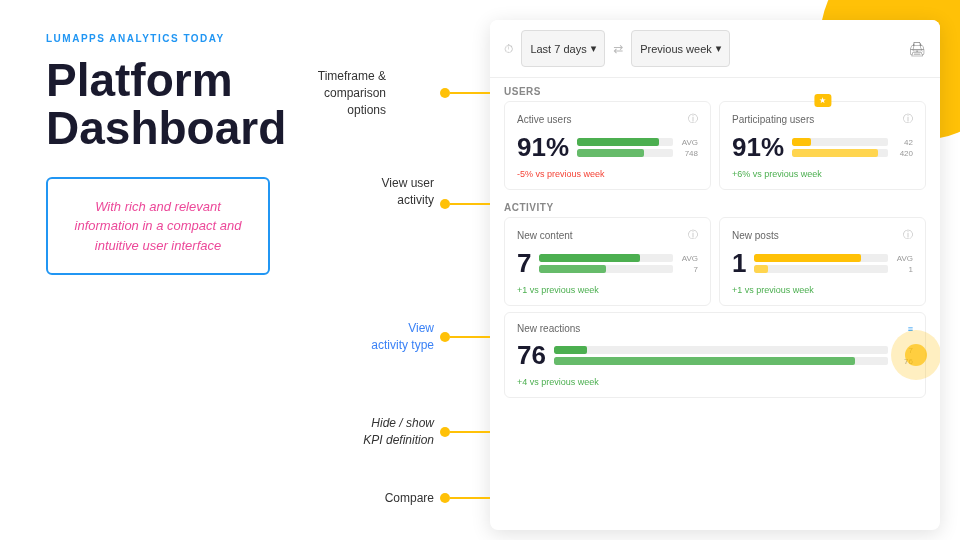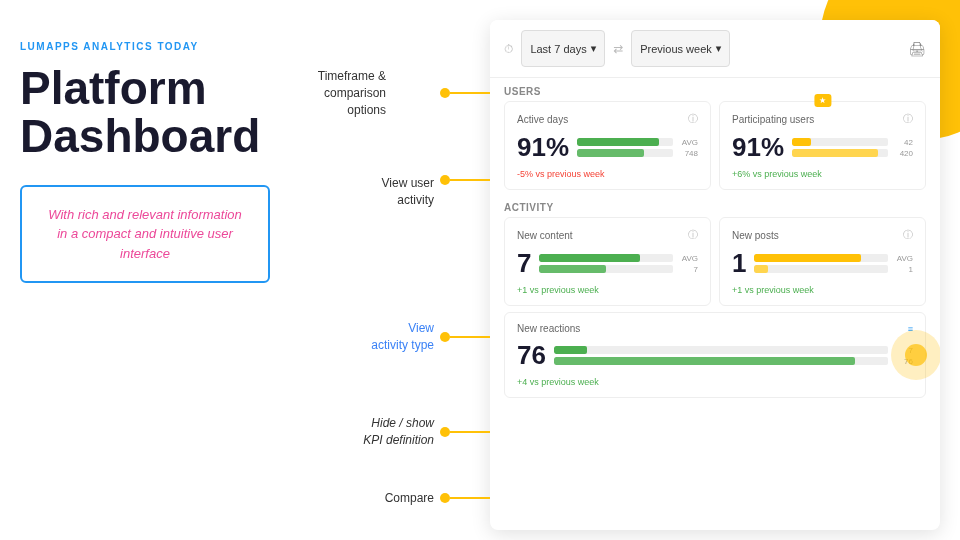--- a/index.html
+++ b/index.html
@@ -21,24 +21,24 @@
       height: 200px;
       background: #FFC107;
       border-radius: 50%;
       z-index: 0;
     }
 
     
     .left-panel {
       position: absolute;
       left: 0;
-      top: 11px;
+      top: 3px;
       width: 300px;
       height: 464px;
-      padding: 30px 30px 20px 20px;
+      padding: 30px 30px 20px 46px;
       z-index: 1;
     }
 
     .brand-label {
       font-size: 10px;
       font-weight: 600;
       letter-spacing: 1.5px;
       color: #2196F3;
       text-transform: uppercase;
       margin-bottom: 12px;
@@ -236,21 +236,21 @@
 <div style="position:absolute;left:300px;top:0;width:190px;height:540px;z-index:2;">
 
   <div style="position:absolute;top:68px;right:0;display:flex;align-items:center;gap:48px;">
     <span style="font-size:12px;color:#333;text-align:right;line-height:1.4;">Timeframe &amp;<br>comparison<br>options</span>
     <div style="display:flex;align-items:center;margin-left:6px;">
       <div style="width:10px;height:10px;background:#FFC107;border-radius:50%;"></div>
       <div style="width:40px;height:2px;background:#FFC107;"></div>
     </div>
   </div>
 
-  <div style="position:absolute;top:175px;right:0;display:flex;align-items:flex-start;">
+  <div style="position:absolute;top:175px;right:0;display:flex;align-items:flex-end;">
     <span style="font-size:12px;color:#333;text-align:right;line-height:1.4;">View user<br>activity</span>
     <div style="display:flex;align-items:center;margin-left:6px;">
       <div style="width:10px;height:10px;background:#FFC107;border-radius:50%;"></div>
       <div style="width:40px;height:2px;background:#FFC107;"></div>
     </div>
   </div>
 
   <div style="position:absolute;top:320px;right:0;display:flex;align-items:center;">
     <span style="font-size:12px;color:#3b82f6;text-align:right;line-height:1.4;">View<br>activity type</span>
     <div style="display:flex;align-items:center;margin-left:6px;">
@@ -293,21 +293,21 @@
     </div>
     <span class="print-icon">🖨</span>
   </div>
 
   <div class="section-title">Users</div>
 
   <div class="metrics-row">
 
     <div class="metric-card">
       <div class="metric-label">
-        <span>Active days</span>
+        <span>Active users</span>
         <span class="metric-info">ⓘ</span>
       </div>
       <div class="metric-value-row">
         <div class="metric-pct">91%</div>
         <div class="metric-bar-container">
           <div class="bar-wrapper">
             <div class="bar-bg">
               <div class="bar-fill" style="width:85%;background:#4CAF50;"></div>
             </div>
             <span class="bar-label">AVG</span>

